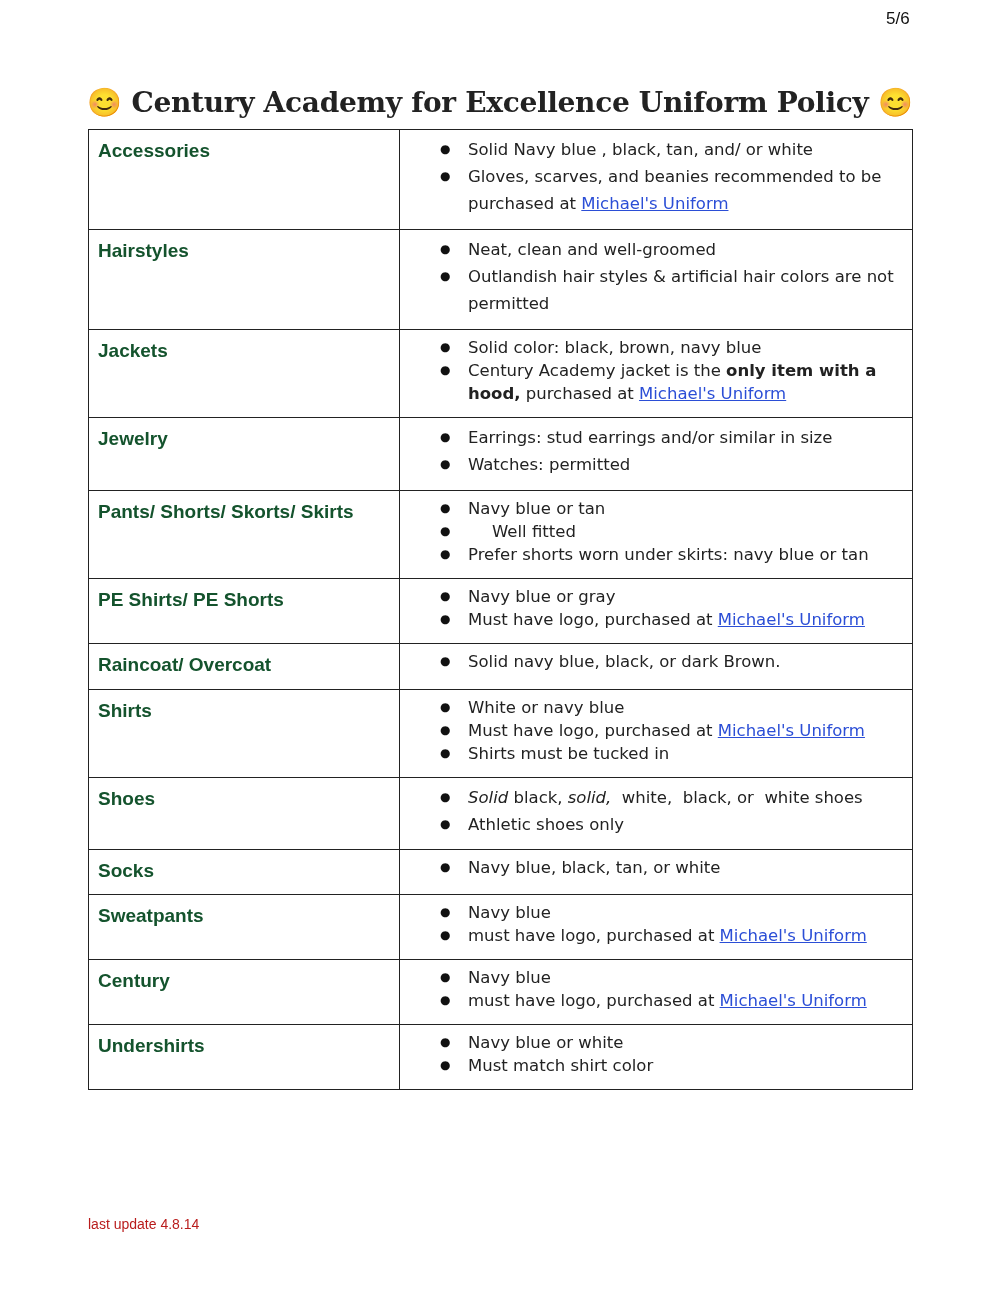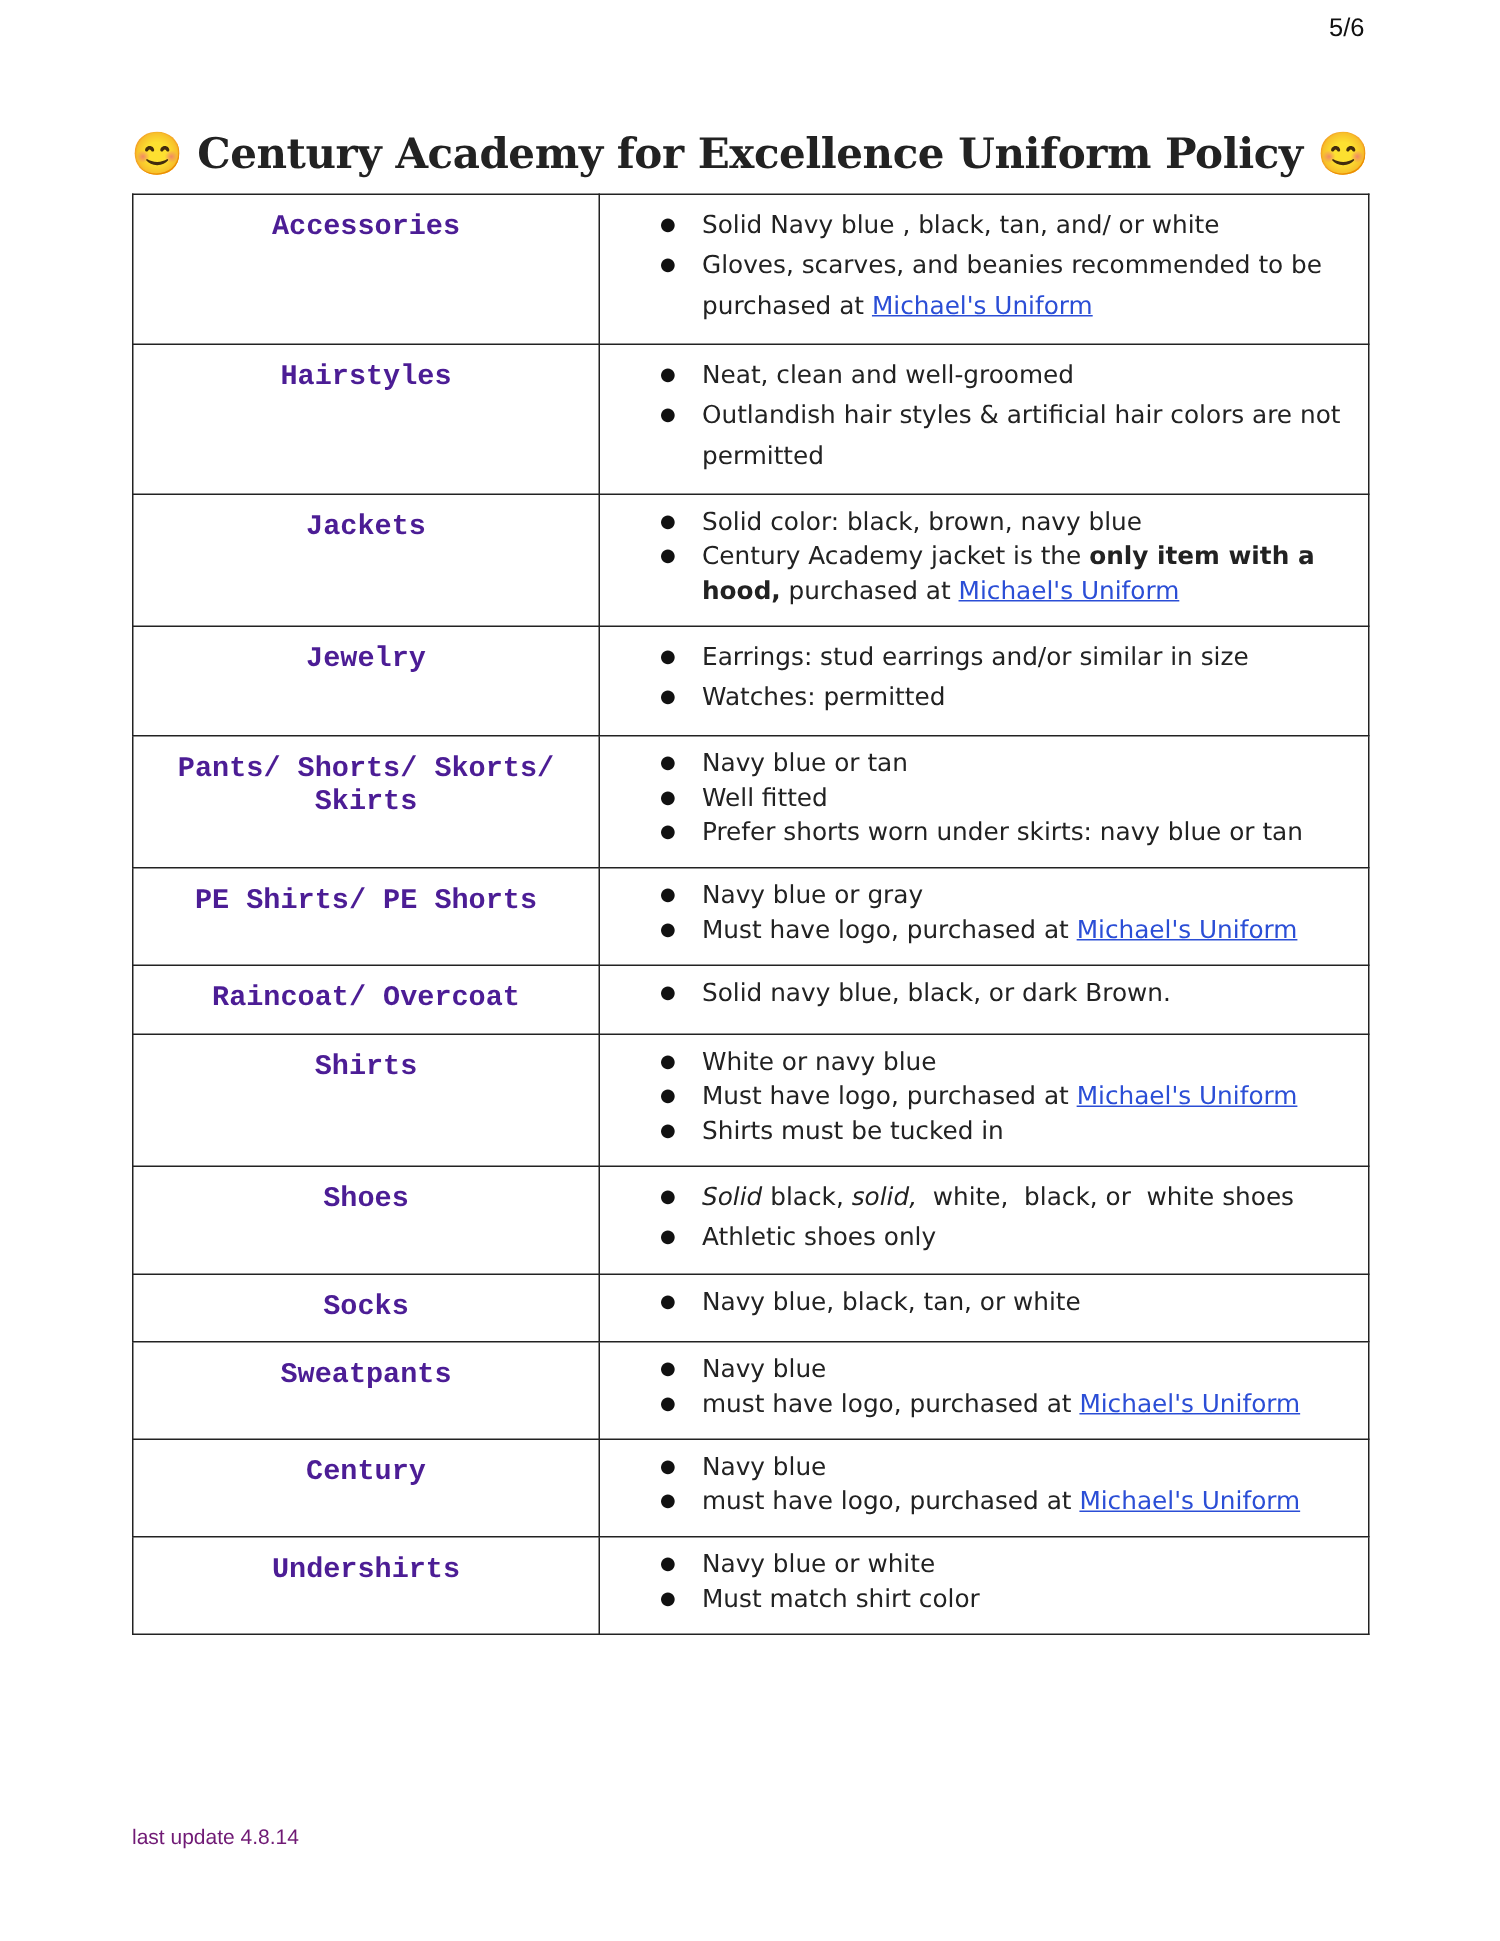--- a/index.html
+++ b/index.html
@@ -6,30 +6,30 @@
   body { width: 1000px; height: 1294px; position: relative; overflow: hidden;
          font-family: "Liberation Sans", "DejaVu Sans", sans-serif; color: #1a1a1a; }
   .page-num { position: absolute; top: 9px; left: 886px; font-size: 17px; color: #111; }
   .title { position: absolute; top: 86px; left: 0; width: 1000px; text-align: center;
            font-family: "DejaVu Serif", "Liberation Serif", serif; font-weight: bold;
            font-size: 28px; color: #222; letter-spacing: -0.3px; }
   .smiley { font-weight: normal; font-size: 28px; }
   table.policy { position: absolute; top: 129px; left: 88px; width: 825px;
                  border-collapse: collapse; }
   table.policy td { border: 1.5px solid #222; vertical-align: top; }
-  td.cat { width: 292px; padding: 10px 9px 0 9px; font-family: Liberation Mono, monospace;
-           font-weight: bold; font-size: 19px; color: #4c1d95; text-align: center; }
+  td.cat { width: 292px; padding: 10px 9px 0 9px; font-family: Liberation Sans, sans-serif;
+           font-weight: bold; font-size: 19px; color: #14532d; }
   td.rules { padding: 6px 10px 6px 40px; font-family: "DejaVu Sans", sans-serif;
              font-size: 16.5px; color: #222; }
   td.rules ul { margin: 0; padding: 0; list-style: none; }
   td.rules li { position: relative; padding-left: 28px; line-height: 23px; }
   td.rules li.loose { line-height: 27px; }
   td.rules li::before { content: "\25CF"; position: absolute; left: 0; top: 0; font-size: 12px; color: #111; }
   a.link { color: #2b4ed6; text-decoration: underline; }
-  .footer { position: absolute; top: 1216px; left: 88px; font-size: 14px; color: #701a75; }
+  .footer { position: absolute; top: 1216px; left: 88px; font-size: 14px; color: #b91c1c; }
 </style>
 </head>
 <body>
 
 <div class="page-num">5/6</div>
 
 <div class="title">
   <span class="smiley">😊</span>
   <span>Century Academy for Excellence Uniform Policy</span>
   <span class="smiley">😊</span>
@@ -71,21 +71,21 @@
             <li class="loose"><span style="white-space: pre-wrap;">Earrings: stud earrings and/or similar in size</span></li>
             <li class="loose"><span style="white-space: pre-wrap;">Watches: permitted</span></li>
           </ul>
         </td>
       </tr>
       <tr style="height: 88px;">
         <td class="cat">Pants/ Shorts/ Skorts/ Skirts</td>
         <td class="rules">
           <ul>
             <li><span style="white-space: pre-wrap;">Navy blue or tan</span></li>
-            <li><span style="white-space: pre-wrap;">Well fitted</span></li>
+            <li><span style="white-space: pre-wrap; margin-left: 24px;">Well fitted</span></li>
             <li><span style="white-space: pre-wrap;">Prefer shorts worn under skirts: navy blue or tan</span></li>
           </ul>
         </td>
       </tr>
       <tr style="height: 65px;">
         <td class="cat">PE Shirts/ PE Shorts</td>
         <td class="rules">
           <ul>
             <li><span style="white-space: pre-wrap;">Navy blue or gray</span></li>
             <li><span style="white-space: pre-wrap;">Must have logo, purchased at </span><a class="link" href="#" style="white-space: pre-wrap; color: rgb(43, 78, 214);">Michael's Uniform</a></li>

